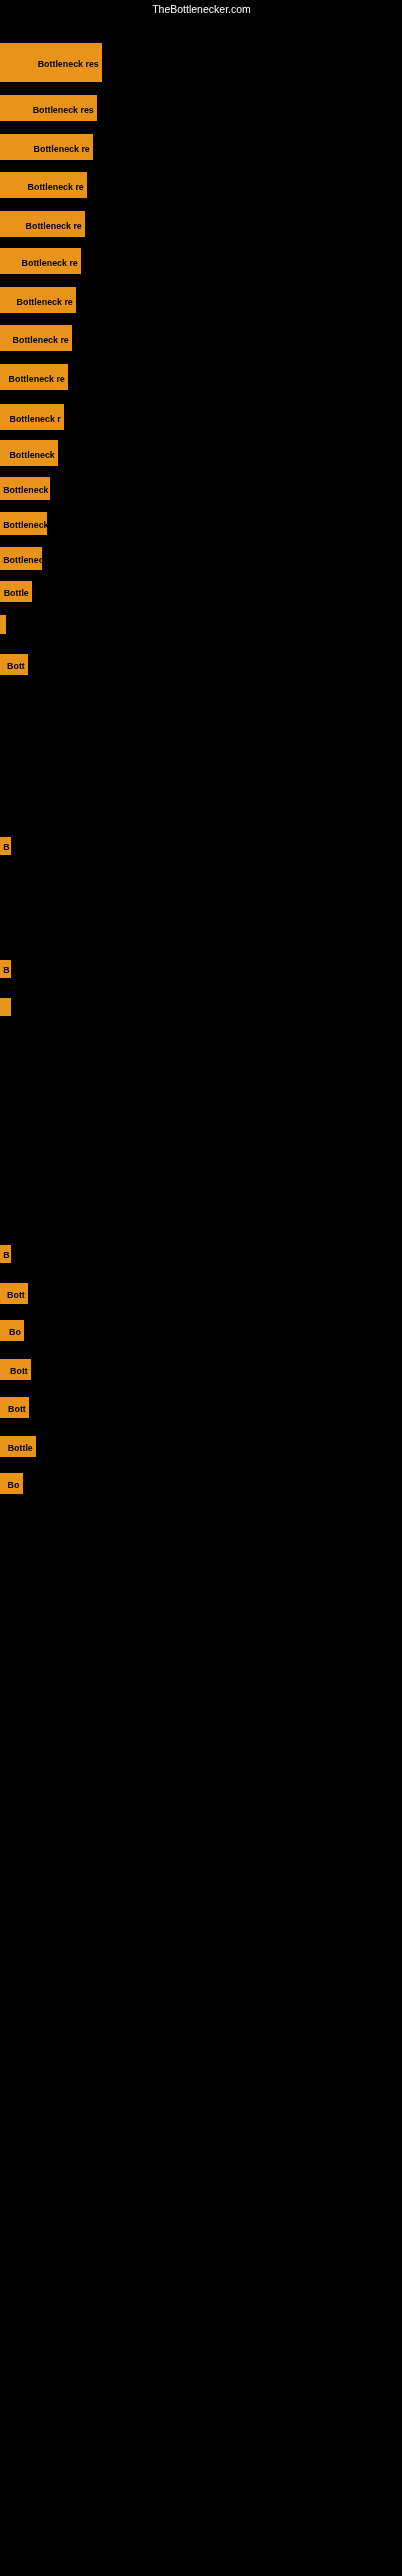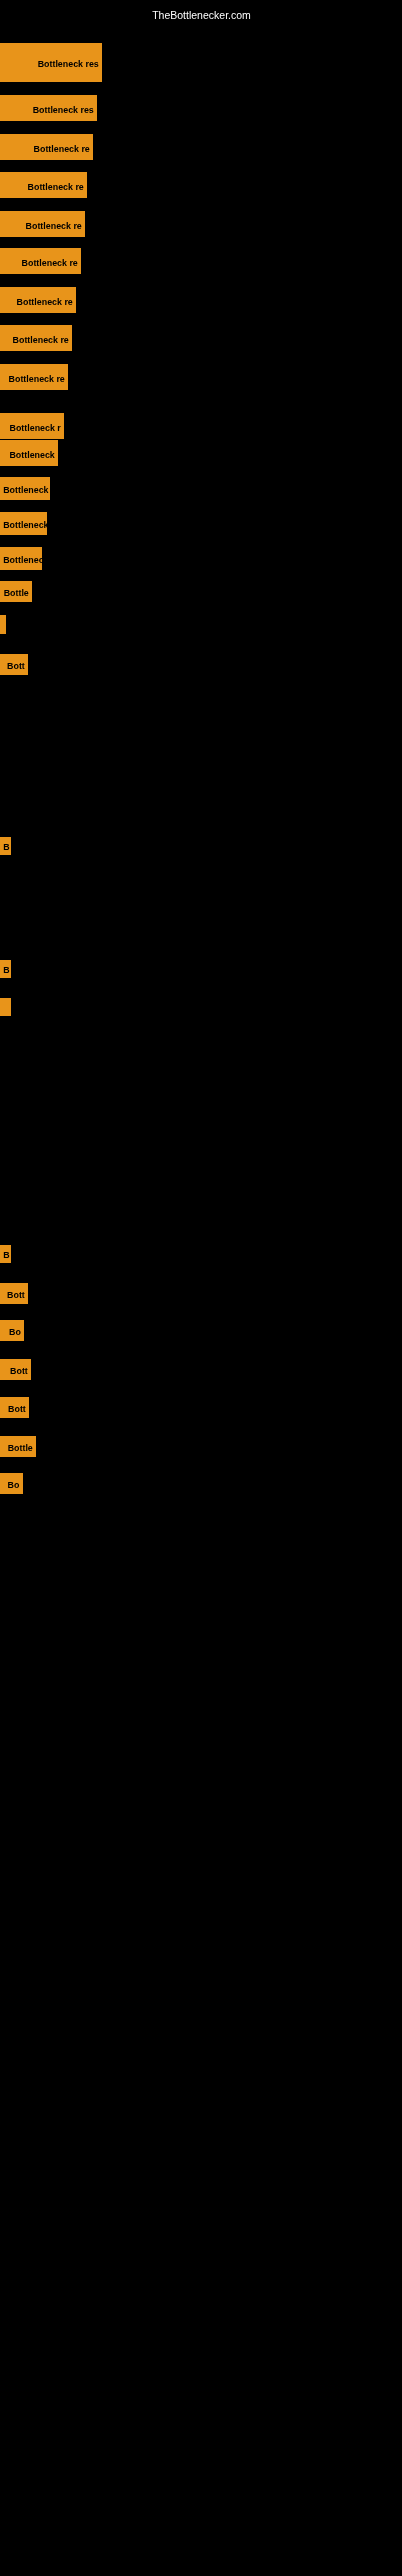--- a/index.html
+++ b/index.html
@@ -12,21 +12,21 @@
       background-color: #000000;
       width: 403px;
       min-height: 2576px;
       font-family: Arial, sans-serif;
       position: relative;
       overflow-x: hidden;
     }
 
     .site-title {
       position: absolute;
-      top: 9px;
+      top: 3px;
       left: 50%;
       transform: translateX(-50%);
       color: #ffffff;
       font-size: 10.5px;
       white-space: nowrap;
     }
 
     .bar-label {
       position: absolute;
       background-color: #e8941a;
@@ -47,21 +47,21 @@
 <div id="bars-container">
     <div class="bar-label" style="top: 43px; left: 0px; width: 102px; height: 39px; line-height: 39px;">Bottleneck res</div>
     <div class="bar-label" style="top: 95px; left: 0px; width: 97px; height: 26px; line-height: 26px;">Bottleneck res</div>
     <div class="bar-label" style="top: 134px; left: 0px; width: 93px; height: 26px; line-height: 26px;">Bottleneck re</div>
     <div class="bar-label" style="top: 172px; left: 0px; width: 87px; height: 26px; line-height: 26px;">Bottleneck re</div>
     <div class="bar-label" style="top: 211px; left: 0px; width: 85px; height: 26px; line-height: 26px;">Bottleneck re</div>
     <div class="bar-label" style="top: 248px; left: 0px; width: 81px; height: 26px; line-height: 26px;">Bottleneck re</div>
     <div class="bar-label" style="top: 287px; left: 0px; width: 76px; height: 26px; line-height: 26px;">Bottleneck re</div>
     <div class="bar-label" style="top: 325px; left: 0px; width: 72px; height: 26px; line-height: 26px;">Bottleneck re</div>
     <div class="bar-label" style="top: 364px; left: 0px; width: 68px; height: 26px; line-height: 26px;">Bottleneck re</div>
-    <div class="bar-label" style="top: 413px; left: 0px; width: 64px; height: 26px; line-height: 26px;">Bottleneck r</div>
+    <div class="bar-label" style="top: 404px; left: 0px; width: 64px; height: 26px; line-height: 26px;">Bottleneck r</div>
     <div class="bar-label" style="top: 440px; left: 0px; width: 58px; height: 26px; line-height: 26px;">Bottleneck </div>
     <div class="bar-label" style="top: 477px; left: 0px; width: 50px; height: 22.5px; line-height: 22.5px;">Bottleneck</div>
     <div class="bar-label" style="top: 512px; left: 0px; width: 47px; height: 22.5px; line-height: 22.5px;">Bottleneck</div>
     <div class="bar-label" style="top: 547px; left: 0px; width: 42px; height: 22.5px; line-height: 22.5px;">Bottleneck</div>
     <div class="bar-label" style="top: 581px; left: 0px; width: 32px; height: 21px; line-height: 21px;">Bottle</div>
     <div class="bar-label" style="top: 615px; left: 0px; width: 6.4px; height: 19.3px; line-height: 19.3px;"></div>
     <div class="bar-label" style="top: 654px; left: 0px; width: 28px; height: 21px; line-height: 21px;">Bott</div>
     <div class="bar-label" style="top: 837px; left: 0px; width: 11.3px; height: 17.7px; line-height: 17.7px;">B</div>
     <div class="bar-label" style="top: 960px; left: 0px; width: 11.3px; height: 17.7px; line-height: 17.7px;">B</div>
     <div class="bar-label" style="top: 998px; left: 0px; width: 11.3px; height: 17.7px; line-height: 17.7px;"></div>

